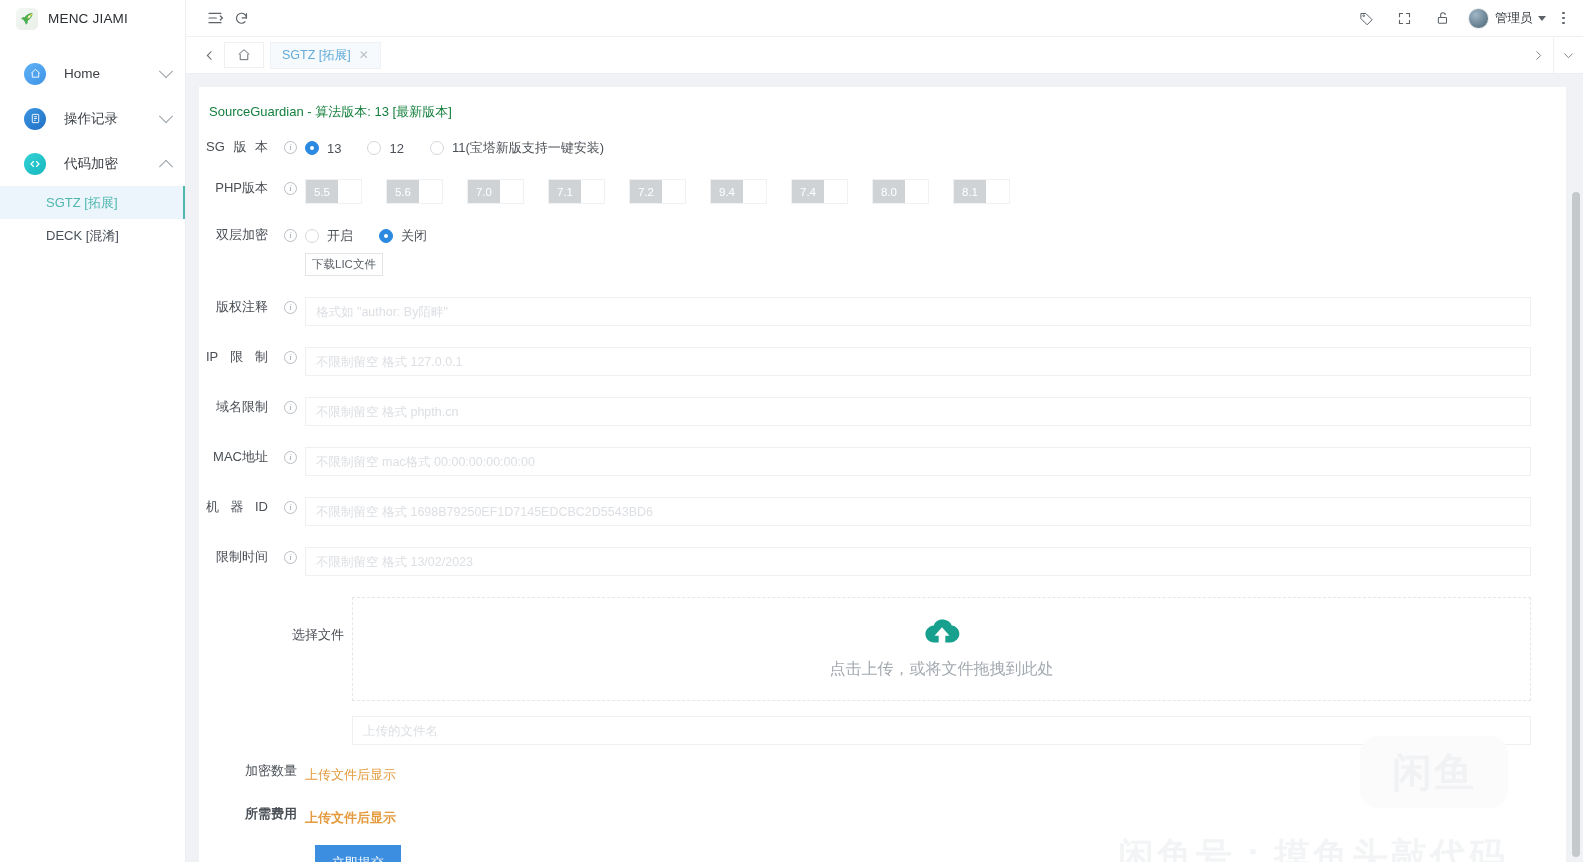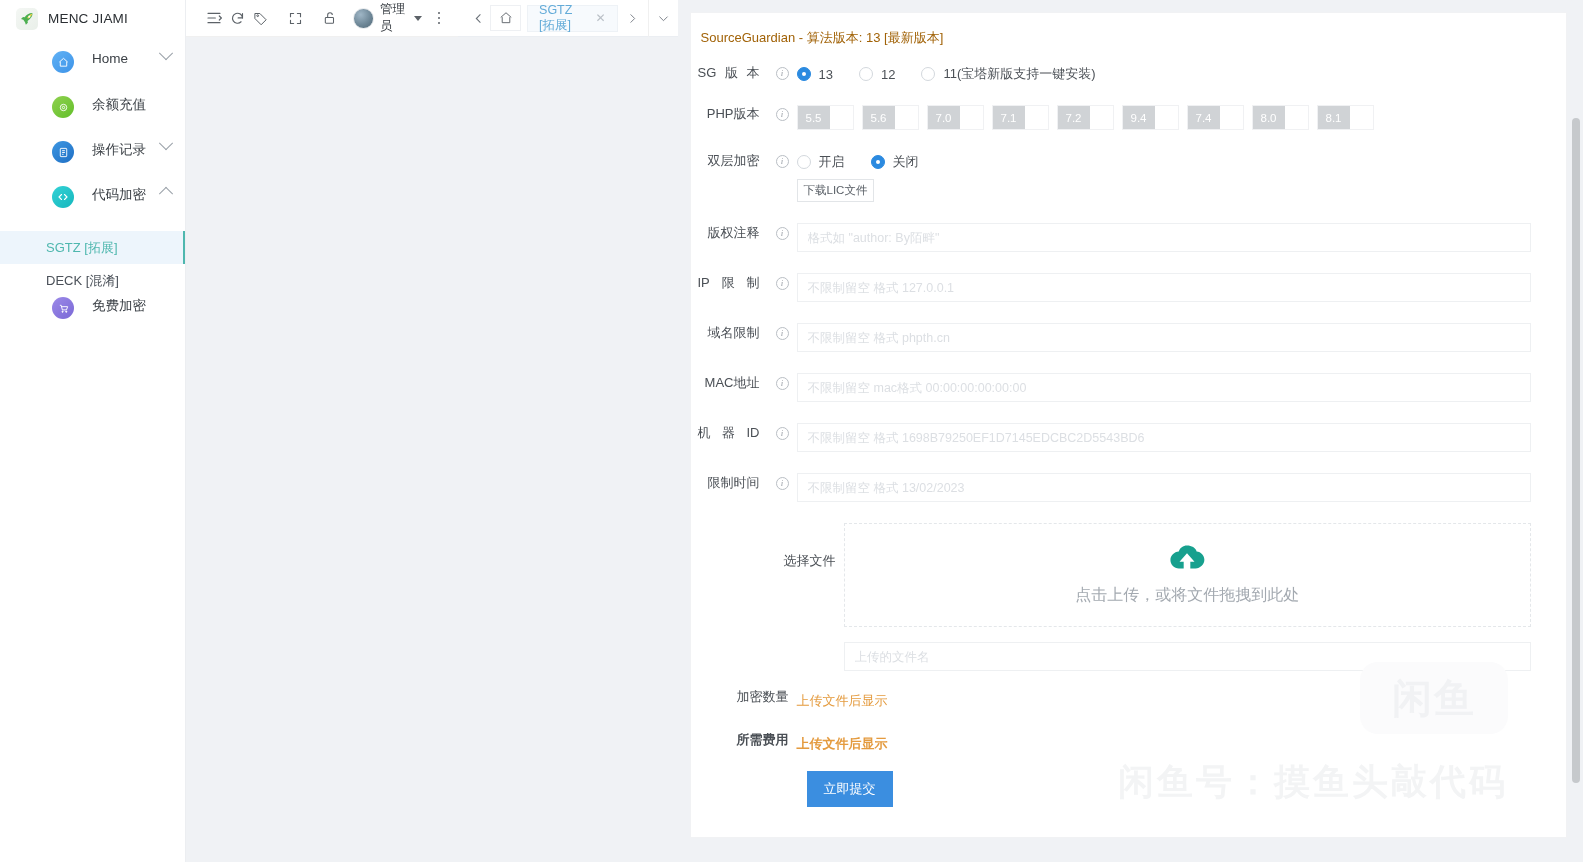--- a/index.html
+++ b/index.html
@@ -32,25 +32,24 @@
     display: flex; align-items: center; justify-content: center;
     flex: 0 0 22px;
   }
   .brand-logo svg { display:block; }
   .brand-name {
     font-size: 13.5px; color: #2b2f33; letter-spacing: .2px; font-weight: 500;
   }
   .nav { margin-top: 14px; }
   .nav-item {
     height: 45px;
-    display: flex; align-items: flex-start;
+    display: flex; align-items: center;
     padding-left: 24px; padding-right: 14px;
     cursor: pointer;
     position: relative;
-    margin-left: 28px;
   }
   .nav-icon {
     width: 22px; height: 22px; border-radius: 50%;
     flex: 0 0 22px;
     display: flex; align-items: center; justify-content: center;
     margin-right: 18px;
     color: #fff;
   }
   .nav-icon svg { display: block; }
   .ic-home   { background: linear-gradient(140deg,#61b2f5,#3d93e8); }
@@ -79,21 +78,21 @@
     background: #edf5fc;
     color: #4eb7ae;
   }
   .sub-item.active::after {
     content:"";
     position: absolute; right: 0; top: 0; bottom: 0;
     width: 2.5px; background: #4eb7ae;
   }
 
   
-  .right { flex: 1; display: flex; flex-direction: row; min-width: 0; background:#f0f2f5;border-radius:17px; }
+  .right { flex: 1; display: flex; flex-direction: column; min-width: 0; background:#f0f2f5;border-radius:17px; }
 
   .topbar {
     height: 37px; background: #fff;
     display: flex; align-items: center;
     padding: 0 14px 0 16px;
     border-bottom: 1px solid #f0f0f0;
     flex: 0 0 37px;
   }
   .tb-icon {
     width: 26px; height: 26px;
@@ -163,21 +162,21 @@
     padding: 12px 16px 0 12px;
   }
   .card {
     background: #fff;
     border: 1px solid #f1f2f4;
     min-height: 740px;
     padding: 0 0 30px 0;
     position: relative;
   }
   .card-title {
-    font-size: 13px; color: #a16207;
+    font-size: 13px; color: #15803d;
     padding: 16px 0 10px 10px;
   }
   .form { padding-top: 6px; }
   .row { display: flex; align-items: flex-start; margin-bottom: 21px; }
   .lbl-wrap {
     display: flex; align-items: flex-start; gap: 16px;
     flex: 0 0 106px; width: 106px;
     justify-content: flex-end;
     padding-right: 8px;
   }
@@ -205,21 +204,21 @@
     width: 14px; height: 14px; border-radius: 50%;
     border: 1px solid #d3d8dd; background: #fff;
     display: flex; align-items: center; justify-content: center;
     flex: 0 0 14px;
   }
   .rdot.on { border-color: #2b8ae0; background: #2b8ae0; }
   .rdot.on::after { content:""; width:4px; height:4px; border-radius:50%; background:#fff; }
   .rtext { font-size: 13px; color: #4c5157; }
 
   
-  .php-list { display: flex; gap: 8px; flex-wrap: nowrap; padding-top: 1px; }
+  .php-list { display: flex; gap: 24px; flex-wrap: nowrap; padding-top: 1px; }
   .php-pill {
     display: flex; align-items: stretch;
     height: 25px; width: 57px;
     border: 1px solid #f0f1f3;
     background: #fff;
     cursor: pointer;
   }
   .php-pill .pv {
     background: #d0d3d6; color: #fff;
     font-size: 11.5px; display:flex; align-items:center; justify-content:center;
@@ -323,29 +322,20 @@
         <div class="nav-icon ic-home">
           <svg width="11" height="11" viewBox="0 0 24 24" fill="none" stroke="#fff" stroke-width="2">
             <path d="M3 11l9-8 9 8"></path>
               <path d="M5 10v10h14V10"></path>
           </svg>
         </div>
         <div class="nav-label">Home</div>
         <div class="chev"></div>
       </div>
 
-      <div class="nav-item">
-        <div class="nav-icon ic-wallet">
-          <svg width="11" height="11" viewBox="0 0 24 24" fill="none" stroke="#fff" stroke-width="2">
-            <circle cx="12" cy="12" r="7"></circle>
-              <circle cx="12" cy="12" r="2.5"></circle>
-          </svg>
-        </div>
-        <div class="nav-label">余额充值</div>
-      </div>
 
       <div class="nav-item">
         <div class="nav-icon ic-record">
           <svg width="11" height="11" viewBox="0 0 24 24" fill="none" stroke="#fff" stroke-width="2">
             <rect x="5" y="3" width="14" height="18" rx="1.5"></rect>
               <path d="M9 8h6M9 12h6M9 16h3"></path>
           </svg>
         </div>
         <div class="nav-label">操作记录</div>
         <div class="chev"></div>
@@ -362,30 +352,20 @@
         <div class="chev up"></div>
       </div>
 
       <div class="sub-item active">
         <span>SGTZ [拓展]</span>
       </div>
       <div class="sub-item">
         <span>DECK [混淆]</span>
       </div>
 
-      <div class="nav-item">
-        <div class="nav-icon ic-cart">
-          <svg width="11" height="11" viewBox="0 0 24 24" fill="none" stroke="#fff" stroke-width="2">
-            <path d="M4 5h3l2.5 10h9L21 8H7"></path>
-              <circle cx="10" cy="19" r="1.3" fill="#fff"></circle>
-              <circle cx="18" cy="19" r="1.3" fill="#fff"></circle>
-          </svg>
-        </div>
-        <div class="nav-label">免费加密</div>
-      </div>
 
     </div>
   </div>
 
   <div class="right">
 
     <div class="topbar">
       <div class="tb-icon">
         <svg width="16" height="16" viewBox="0 0 24 24" fill="none" stroke="currentColor" stroke-width="1.8" stroke-linecap="round">
           <path d="M3 5h18M3 12h11M3 19h18"></path>

